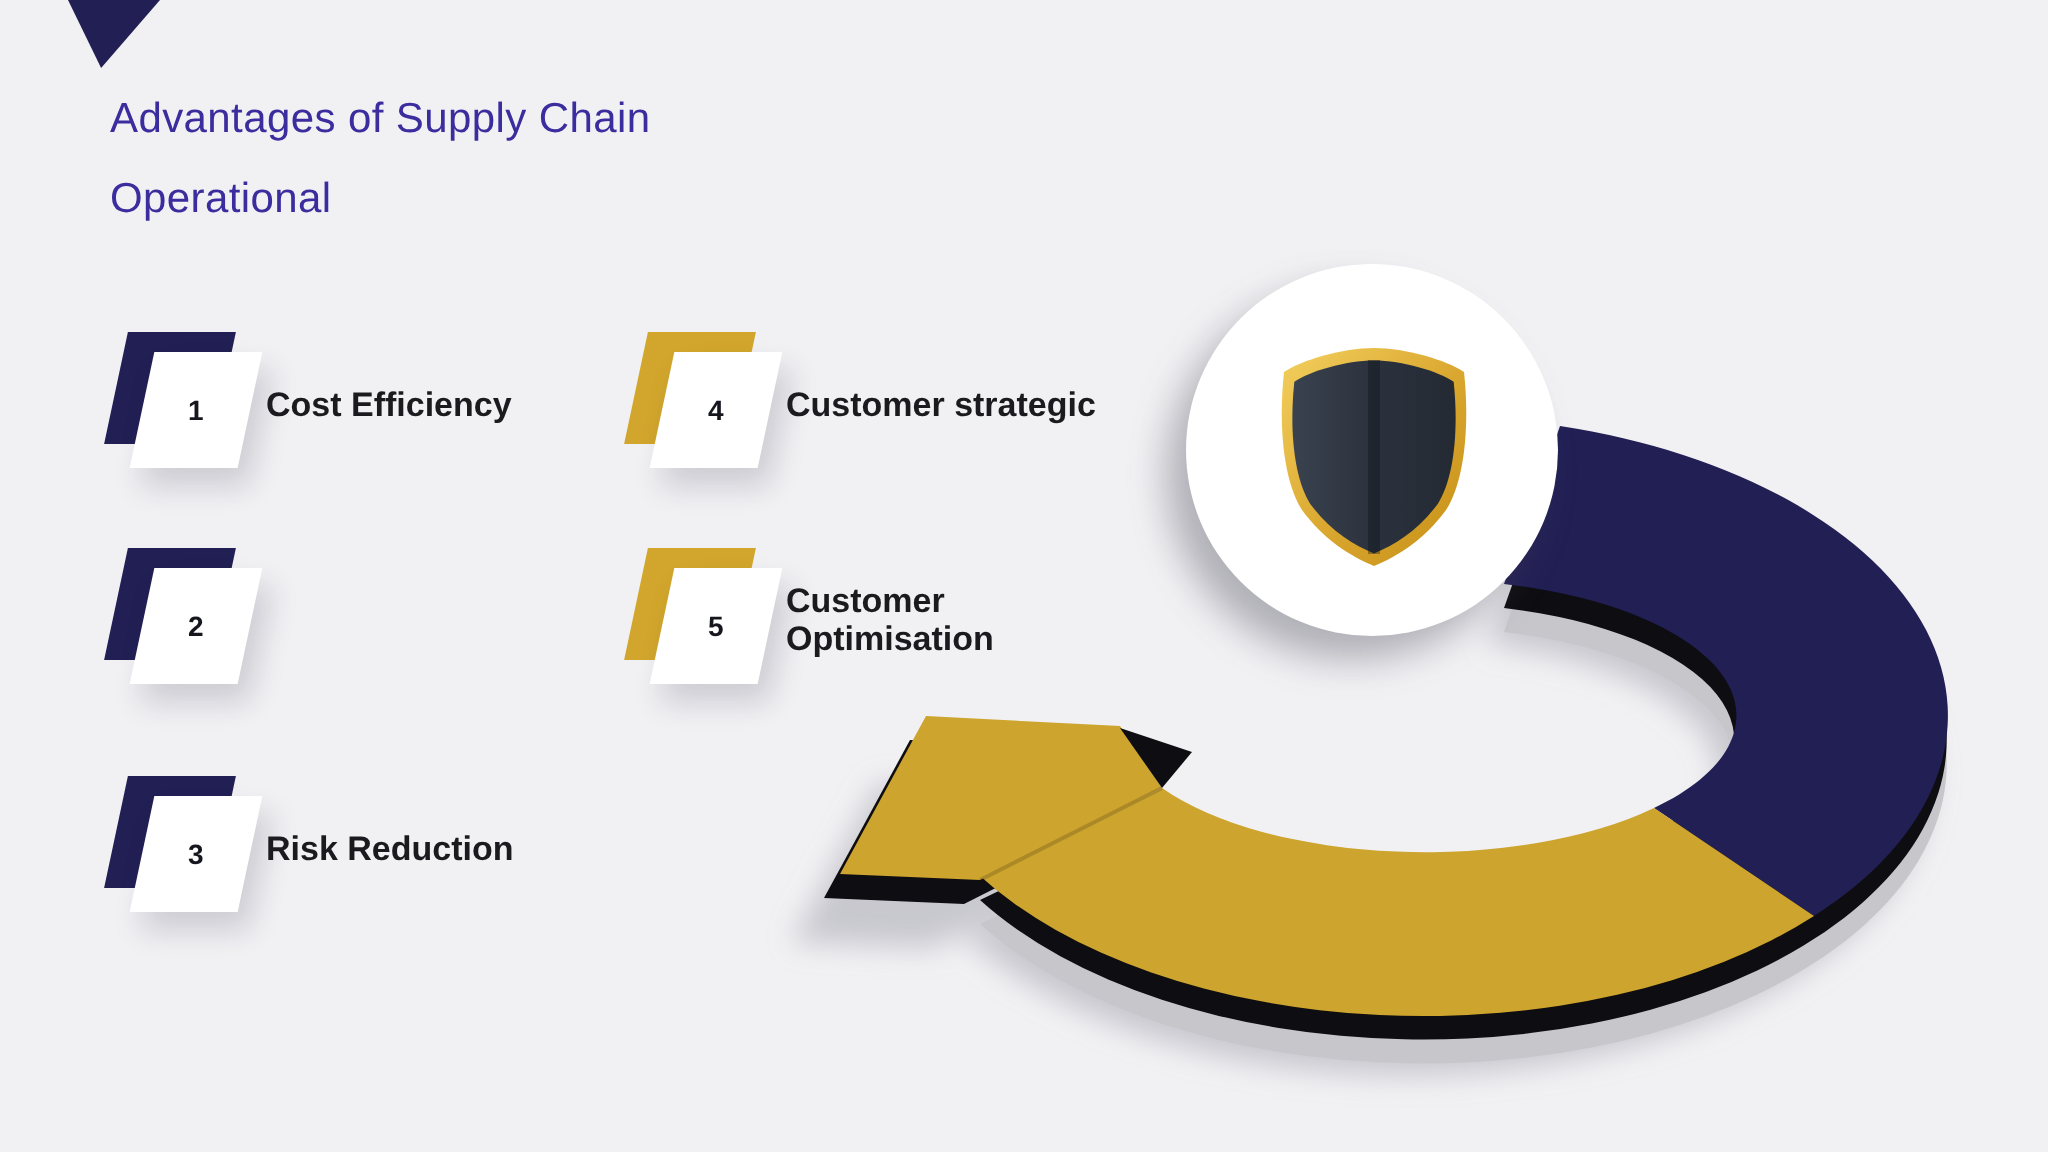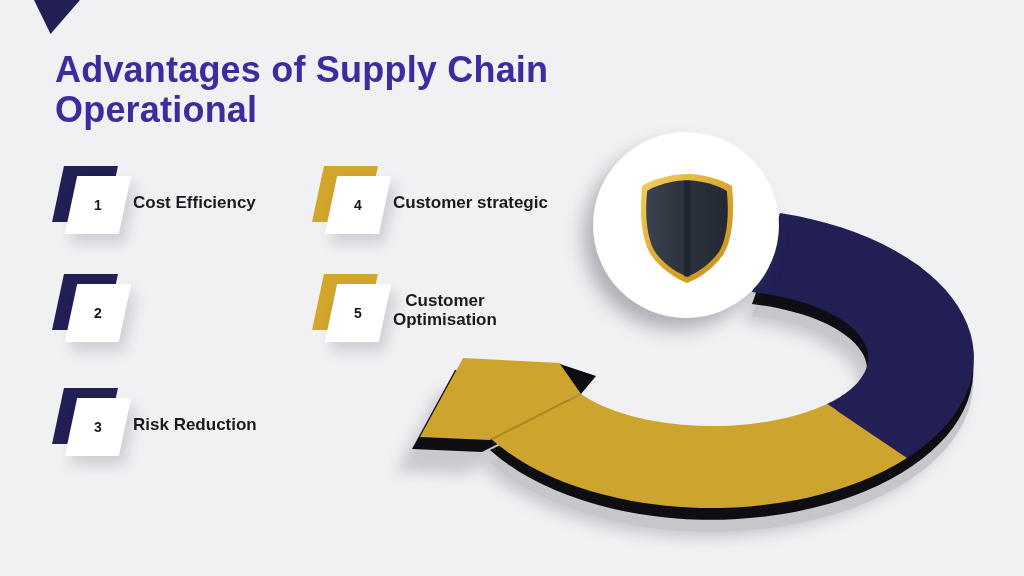--- a/index.html
+++ b/index.html
@@ -7,22 +7,22 @@
   .canvas{
     position:relative; width:1024px; height:576px; overflow:hidden;
     background:var(--background,#f1f1f4);
   }
   .corner-accent{
     position:absolute; left:34px; top:0; width:46px; height:34px;
     background:var(--navy,#221f55);
     clip-path:polygon(0 0,100% 0,36% 100%);
   }
   .title{
-    position:absolute; left:55px; top:50px; margin:0;
-    font-size:36px; line-height:40px; font-weight:bold;
+    position:absolute; left:55px; top:40px; margin:0;
+    font-size:21px; line-height:40px; font-weight:normal;
     color:var(--title,#3b2d9e); letter-spacing:.2px;
   }
   .title span{display:block;}
   .item{position:absolute; display:flex; align-items:center; height:72px;}
   .pos1{left:55px;  top:166px;}
   .pos2{left:55px;  top:274px;}
   .pos3{left:55px;  top:388px;}
   .pos4{left:315px; top:166px;}
   .pos5{left:315px; top:274px;}
   .badge{position:relative; width:76px; height:72px; flex:none;}
@@ -38,21 +38,21 @@
     display:flex; align-items:center; justify-content:center;
   }
   .badge-num{
     transform:skewX(12deg); font-weight:bold; font-size:14px;
     color:#16161f;
   }
   .label{
     margin-left:2px; font-weight:bold; font-size:17px; line-height:19px;
     color:var(--text,#1b1b1f);
   }
-  .label .ln{display:block;text-align:center;}
+  .label .ln{display:block;}
   .ring-svg{position:absolute; left:0; top:0; width:1024px; height:576px; pointer-events:none;}
   .f-navy{fill:var(--navy,#221f55);}
   .f-gold{fill:var(--gold,#cda42e);}
   .f-rim{fill:var(--rim,#0e0d11);}
   .f-base{fill:var(--base,#c7c7cb);}
   .f-shadow{fill:var(--shadow,#a6a6ae); opacity:.55;}
   .f-white{fill:var(--white,#ffffff);}
   .circle-shadowed{filter:drop-shadow(-10px 12px 9px rgba(70,70,85,.38));}
   .seam{stroke:rgba(0,0,0,.16); stroke-width:2; fill:none;}
 </style>

